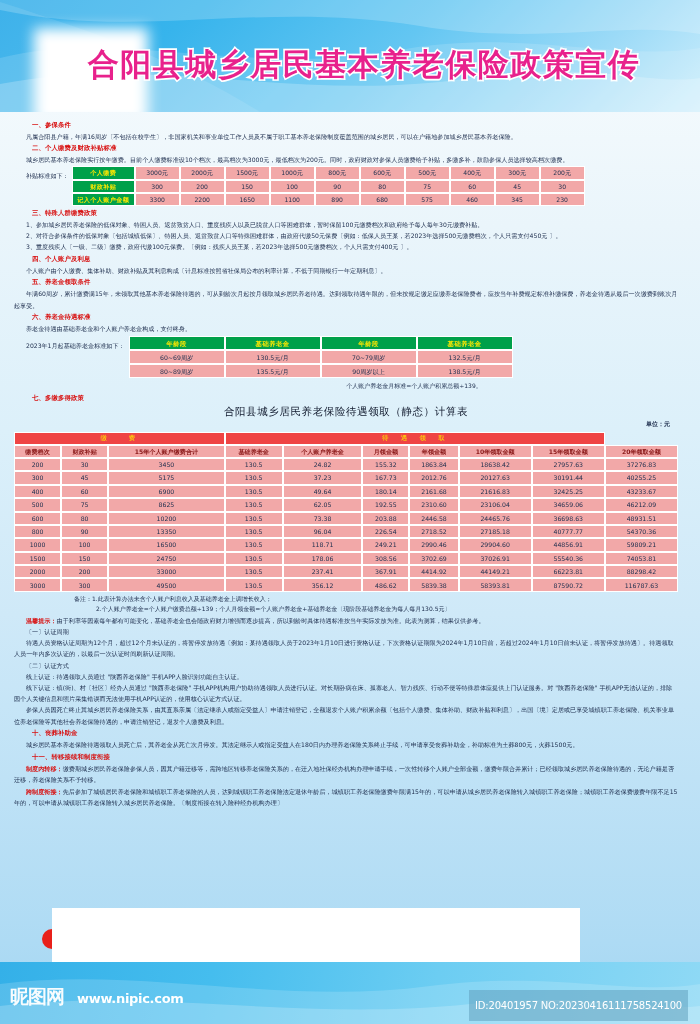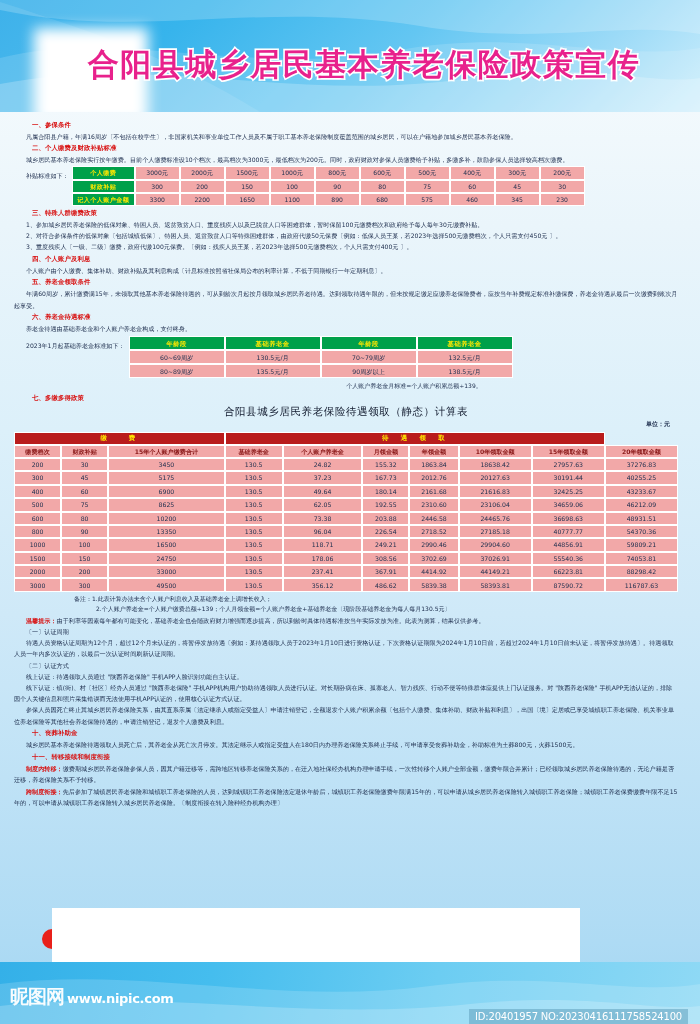--- a/index.html
+++ b/index.html
@@ -92,21 +92,21 @@
     text-align: center; font-size: 10.5px; font-weight: normal;
     color: #111a2e; margin-top: 2px; letter-spacing: 0.6px;
   }
   .mt-unit { text-align: right; font-size: 6px; font-weight: bold; color: #1a2a4a; margin: 1px 8px 2px 0; }
   .mt { width: 100%; margin-top: 1px; }
   .mt th, .mt td {
     border: 1.1px solid #ffffff;
     text-align: center;
   }
   .mt .grp {
-    background: #b91c1c; color: #ffe800; font-weight: bold;
+    background: #ef4444; color: #ffe800; font-weight: normal;
     font-size: 6.4px; height: 13px; letter-spacing: 3px;
   }
   .mt .sub {
     background: #f2a8a8; color: #8b1a1a; font-weight: bold;
     font-size: 6.1px; height: 13px;
   }
   .mt td.cell {
     background: #f2a8a8; color: #20304f;
     font-size: 6.2px; height: 13.4px;
   }
@@ -126,30 +126,29 @@
 
   
   .footer {
     position: absolute; left: 0; bottom: 0; width: 700px; height: 62px;
     background: linear-gradient(100deg, #34b0e8 0%, #45bdee 30%, #6ccdf2 62%, #8fd9f5 100%);
     overflow: hidden;
   }
   .footer svg { position: absolute; left: 0; top: 0; }
   .nipic {
     position: absolute; left: 10px; top: 22px;
-    display: flex; align-items: baseline; gap: 3px;
+    display: flex; align-items: baseline; gap: 13px;
   }
   .nipic-cn { font-size: 19px; font-weight: bold; color: #ffffff; letter-spacing: -1px; opacity: .96; }
   .nipic-url { font-size: 13px; font-weight: bold; color: #ffffff; letter-spacing: -0.3px; }
   .idbadge {
     position: absolute; right: 12px; top: 28px;
     background: rgba(96,160,190,0.55); color: #ffffff;
-    font-size: 10px; padding: 2px 6px; letter-spacing: -0.2px;
+    font-size: 10px; padding: 10px 6px; letter-spacing: -0.2px;
     white-space: nowrap;
-    margin-top: 19px;
   }
 </style>
 </head>
 <body>
 
 <div class="banner">
   <svg width="700" height="112" viewBox="0 0 700 112">
     <path d="M0,10 C140,40 260,0 420,26 C540,46 620,20 700,34 L700,0 L0,0 Z" fill="#ffffff" opacity="0.20"></path>
     <path d="M0,58 C120,28 250,78 400,50 C520,28 620,62 700,48 L700,112 L0,112 Z" fill="#ffffff" opacity="0.14"></path>
     <path d="M0,84 C160,54 300,104 470,78 C590,60 650,86 700,78 L700,112 L0,112 Z" fill="#ffffff" opacity="0.22"></path>

